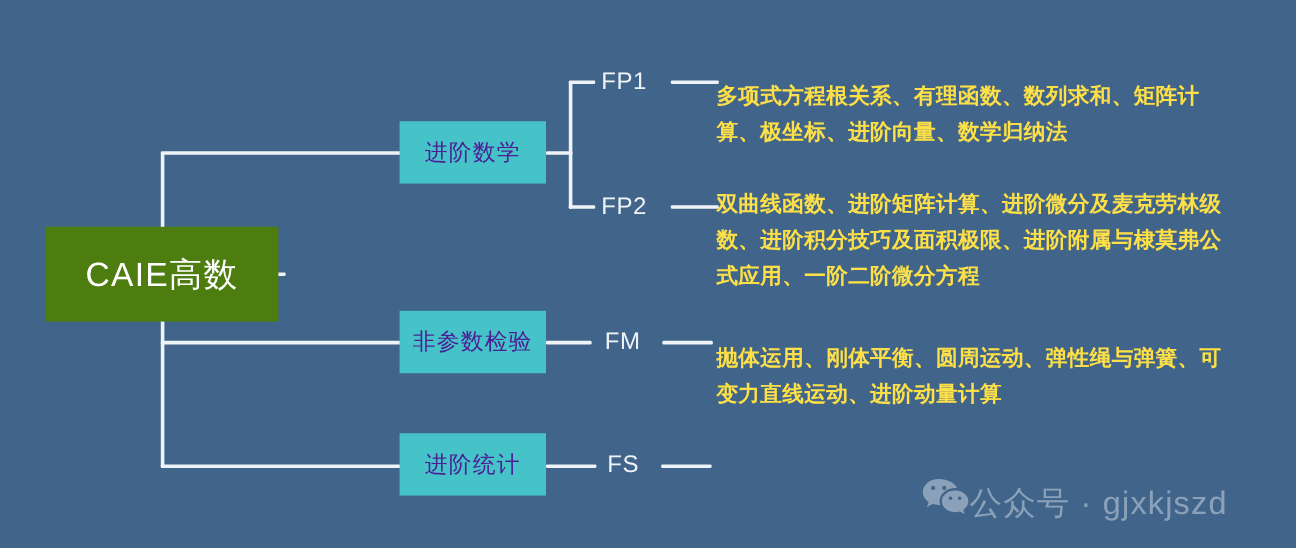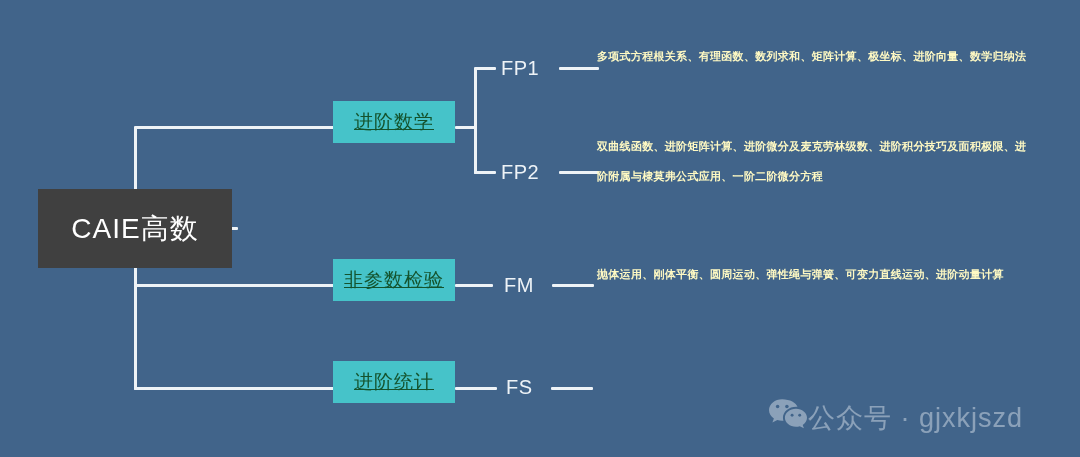--- a/index.html
+++ b/index.html
@@ -34,65 +34,65 @@
     border-radius: 1px;
   }
 
   
   .node-root {
     position: absolute;
     left: 38px;
     top: 189px;
     width: 194px;
     height: 79px;
-    background: #404040;
+    background: #4d7c0f;
     display: flex;
     align-items: center;
     justify-content: center;
     color: #ffffff;
     font-size: 28px;
     letter-spacing: 1px;
     z-index: 5;
   }
   .node-branch {
     position: absolute;
     left: 333px;
     width: 122px;
-    height: 42px;
+    height: 52px;
     background: #46c3c9;
     display: flex;
     align-items: center;
     justify-content: center;
-    color: #14532d;
+    color: #4c1d95;
     font-size: 19px;
     letter-spacing: 1px;
     z-index: 5;
-    text-decoration: underline;
   }
   .node-branch.n1 { top: 101px; }
   .node-branch.n2 { top: 259px; }
   .node-branch.n3 { top: 361px; }
 
   
   .code {
     position: absolute;
     color: #eef3f7;
     font-size: 20px;
     letter-spacing: 0.5px;
     white-space: nowrap;
   }
 
   
   .desc {
     position: absolute;
-    color: #fef9c3;
-    font-size: 11px;
+    color: #fde047;
+    font-size: 18px;
     line-height: 30px;
     font-weight: bold;
     letter-spacing: 0.3px;
+    margin-top: 24px;
   }
 
   
   .watermark {
     position: absolute;
     left: 768px;
     top: 398px;
     display: flex;
     align-items: flex-end;
     opacity: 0.42;

